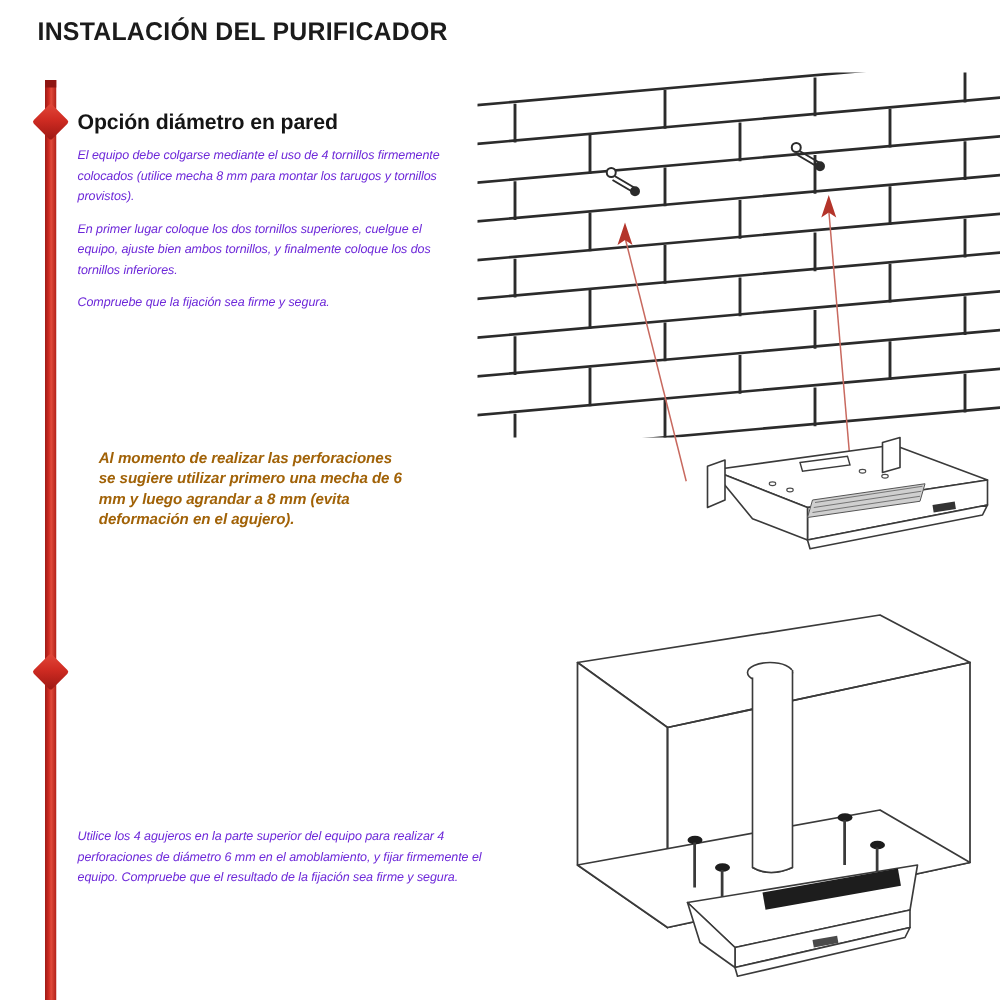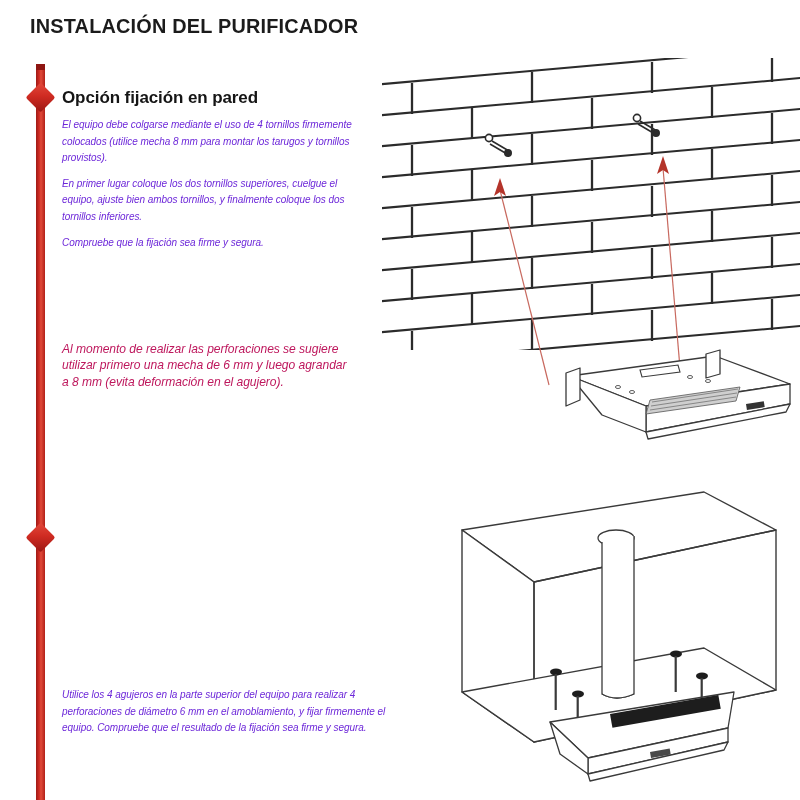--- a/index.html
+++ b/index.html
@@ -65,53 +65,54 @@
     line-height:16.6px;
     color:#6d28d9;
     margin:0 0 9px 0;
     letter-spacing:-0.05px;
     font-style:italic;
   }
   .note-p{
     font-size:12.1px;
     line-height:16.4px;
     font-style:italic;
-    color:#be185d;
-    margin:0;
+    color:#a16207;
+    margin:17px;
     letter-spacing:-0.05px;
+    font-weight:bold;
   }
 
   #sec1-head{top:88px;}
   #sec1-body{top:117px;width:290px;}
   #sec1-note{top:341px;width:285px;}
 
   #sec2-head{top:529px;left:62px;width:400px;}
   #sec2-body{top:559px;width:350px;}
-  #sec2-body2{top:687px;width:352px;}
+  #sec2-body2{top:662px;width:352px;}
 
   
   .illus{position:absolute;}
   #illus-wall{left:382px;top:58px;width:418px;height:290px;}
   #illus-hood{left:540px;top:340px;width:260px;height:130px;}
   #illus-cabinet{left:438px;top:486px;width:362px;height:314px;}
   svg{display:block;overflow:visible;}
 </style>
 </head>
 <body>
 
 <div class="page">
 
   <div class="page-title">INSTALACIÓN DEL PURIFICADOR</div>
 
   <div class="rail"></div>
   <div class="rail-cap"></div>
   <div class="diamond d1"></div>
   <div class="diamond d2"></div>
 
-  <div class="col sec-head" id="sec1-head">Opción fijación en pared</div>
+  <div class="col sec-head" id="sec1-head">Opción diámetro en pared</div>
 
   <div class="col" id="sec1-body">
     <p class="body-p">El equipo debe colgarse mediante el uso de 4 tornillos firmemente colocados (utilice mecha 8 mm para montar los tarugos y tornillos provistos).</p>
     <p class="body-p">En primer lugar coloque los dos tornillos superiores, cuelgue el equipo, ajuste bien ambos tornillos, y finalmente coloque los dos tornillos inferiores.</p>
     <p class="body-p">Compruebe que la fijación sea firme y segura.</p>
   </div>
 
   <div class="col" id="sec1-note">
     <p class="note-p">Al momento de realizar las perforaciones se sugiere utilizar primero una mecha de 6 mm y luego agrandar a  8 mm (evita deformación en el agujero).</p>
   </div>

